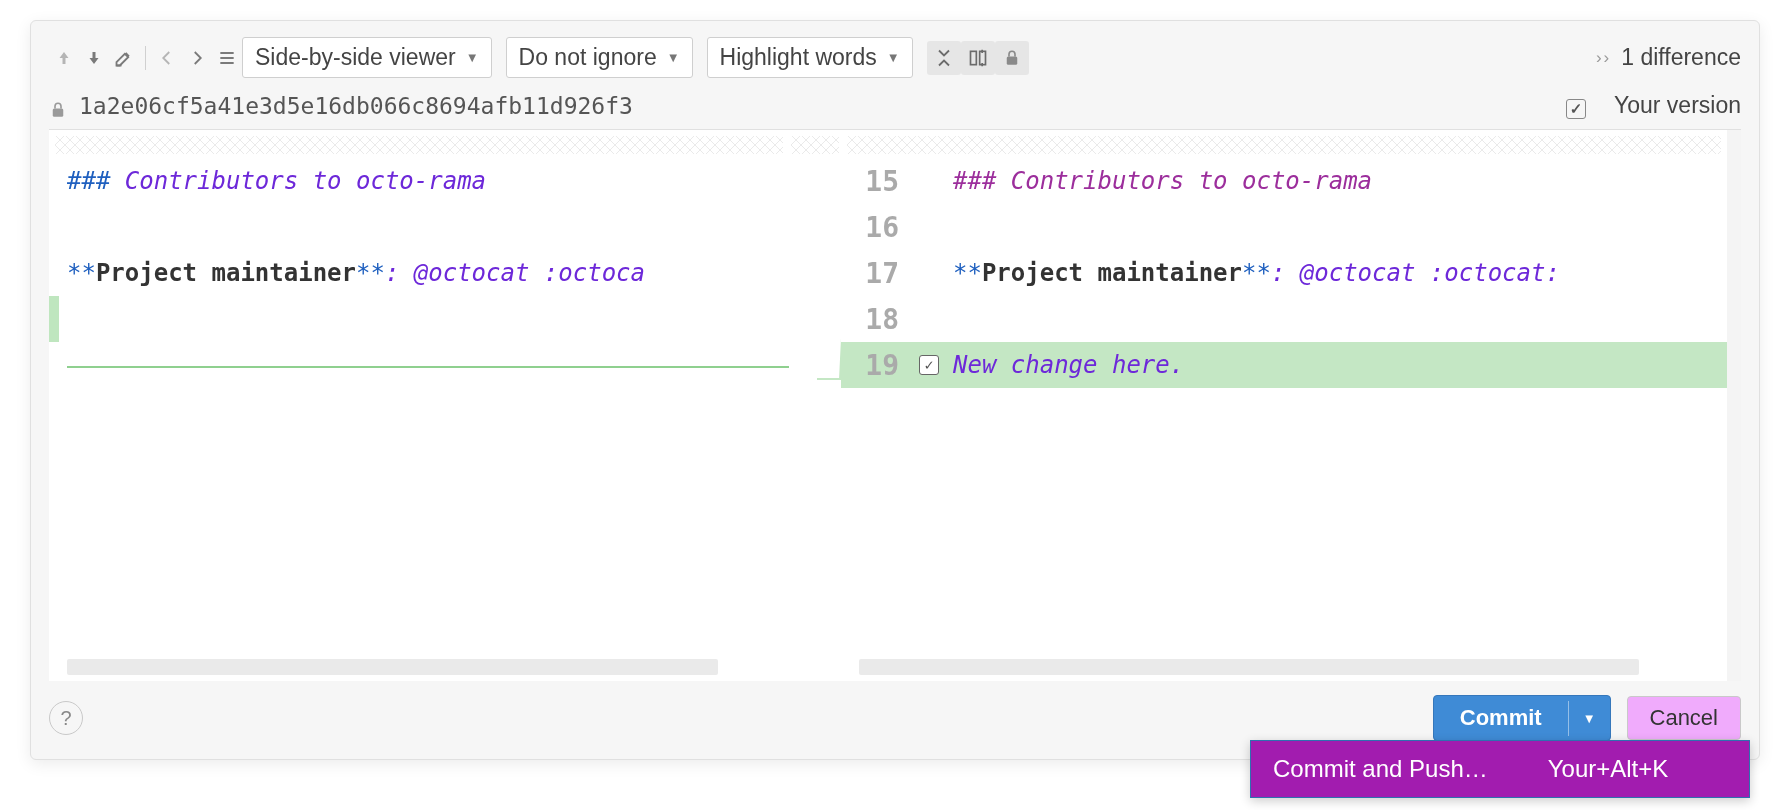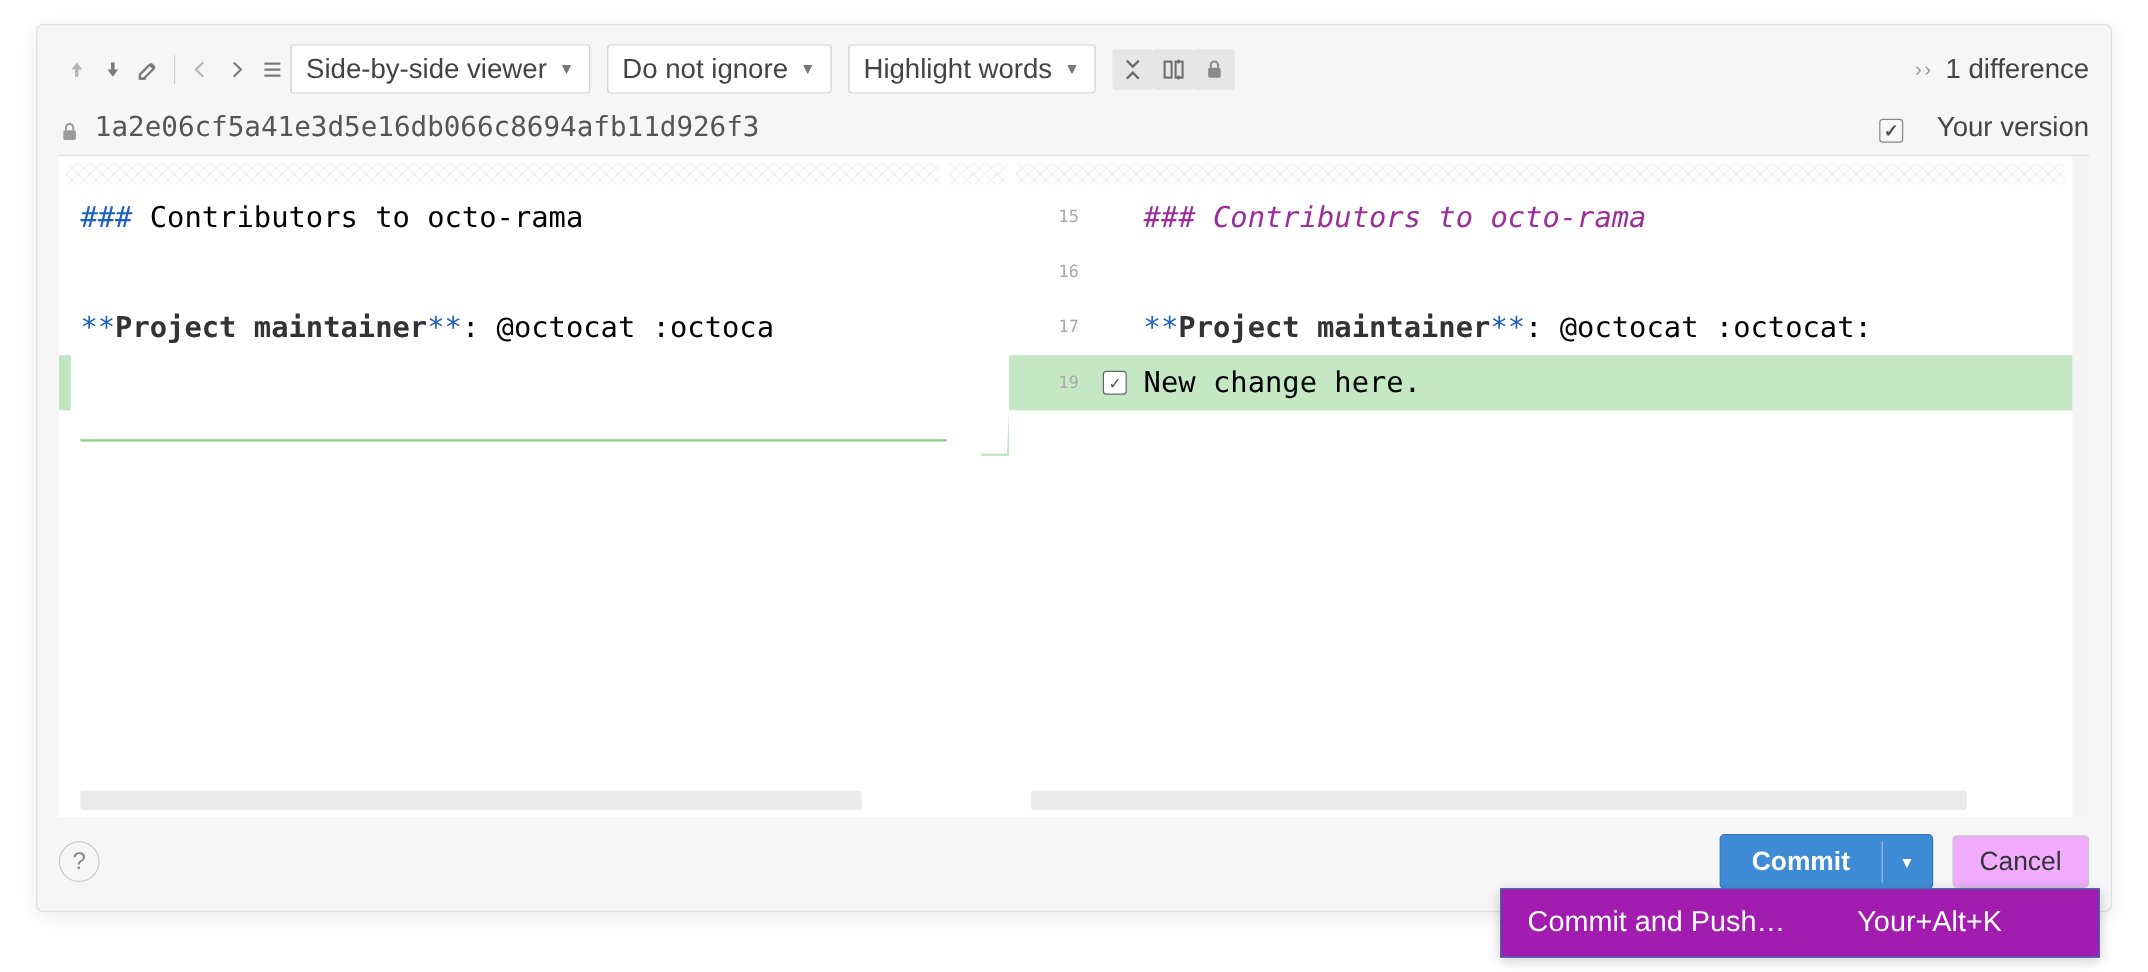--- a/index.html
+++ b/index.html
@@ -74,31 +74,31 @@
   height:18px; 
   background-image: repeating-linear-gradient(135deg, transparent 0, transparent 6px, #d9d9d9 6px, #d9d9d9 7px),
                     repeating-linear-gradient(-135deg, transparent 0, transparent 6px, #d9d9d9 6px, #d9d9d9 7px);
   background-size: 20px 10px;
   background-position: 0 0;
   opacity:.55;
   position:absolute; top:6px; left:6px; right:6px;
 }
 .code-body { position:absolute; top:28px; left:0; right:0; bottom:0; font-family: ui-monospace, Menlo, Consolas, monospace; font-size:24px;}
 .line { height:46px; display:flex; align-items:center; white-space:pre; overflow:hidden;}
-.ln-num { width:70px; text-align:right; padding-right:12px; color:#aaa; font-size:14px;}
+.ln-num { width:70px; text-align:right; padding-right:12px; color:#aaa; font-size:28px;font-weight:bold;}
 .ln-chk { width:36px; display:flex; align-items:center; justify-content:center;}
 .left-pane .line { padding-left:18px; }
 .right-pane .line { padding-left:0; }
 .right-content { flex:1; padding-left:6px; overflow:hidden;}
 
 .md-hash { color:#1e5fbf; }
 .md-hash-i { color:#9c2e9c; font-style:italic; }
 .md-bold { color:#1e5fbf; }
 .md-bold-k { font-weight:700; color:#333; }
-.plain { color:#000000; }
+.plain { color:#6d28d9;font-style:italic; }
 .underline-green { border-bottom: 2px dotted #7ec17e; }
 
 .added-row { background:#c4e7c4; }
 .added-bridge {
   position:absolute; left:28px; right:0; top:208px; height:42px;
   background:#c4e7c4;
   clip-path: polygon(0 95%, 92% 95%, 100% 0, 100% 100%, 0 100%);
   z-index:0;
 }
 .left-divider {
@@ -265,20 +265,24 @@
         </div>
         <div class="line">
           <span class="ln-num">16</span>
           <span class="ln-chk"></span><span class="right-content"></span>
         </div>
         <div class="line">
           <span class="ln-num">17</span>
           <span class="ln-chk"></span>
           <span class="right-content"><span class="md-bold">**</span><span class="md-bold-k">Project maintainer</span><span class="md-bold">**</span><span class="plain">: @octocat :octocat:</span></span>
         </div>
+        <div class="line">
+          <span class="ln-num">18</span>
+          <span class="ln-chk"></span><span class="right-content"></span>
+        </div>
         <div class="line added-row">
           <span class="ln-num">19</span>
           <span class="ln-chk"><span class="cbx" style="border-color:#666;background:#fff">✓</span></span>
           <span class="right-content plain">New change here.</span>
         </div>
       </div>
       <div class="scrollbar-h"></div>
     </div>
   </div>
 

